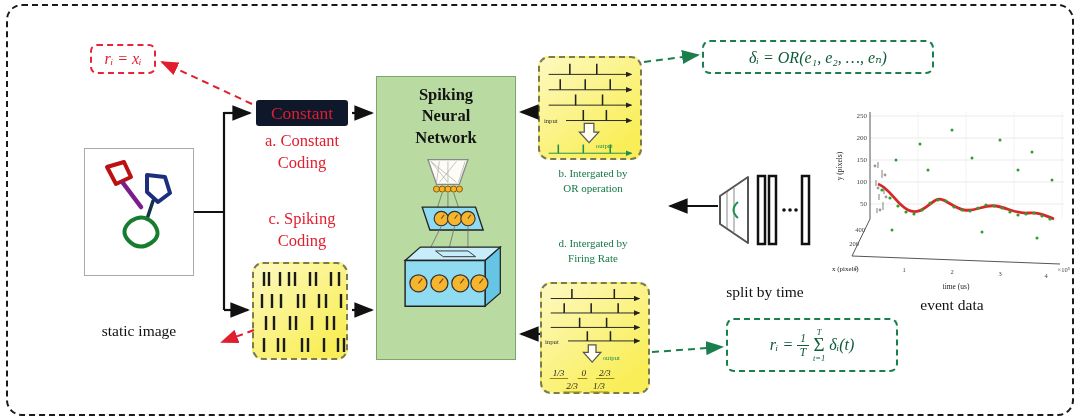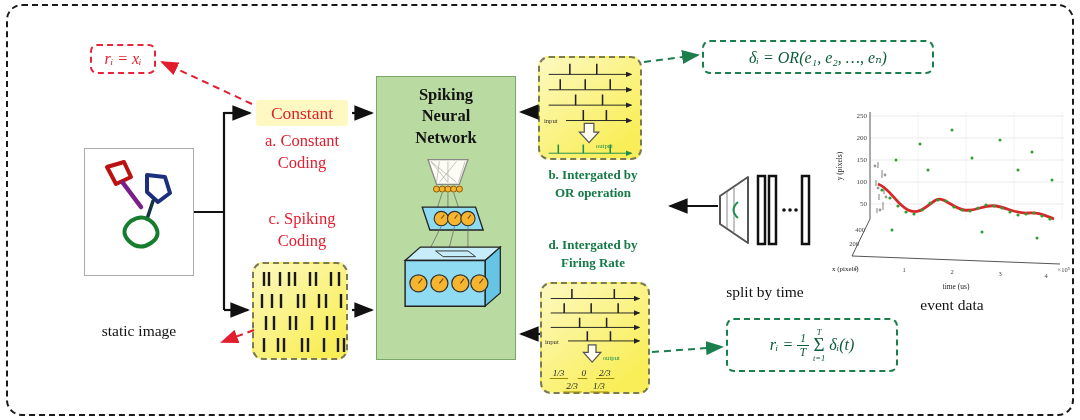--- a/index.html
+++ b/index.html
@@ -5,22 +5,22 @@
   html,body{margin:0;padding:0;background:#fff}
   #canvas{position:relative;width:1080px;height:420px;background:#fff;
           font-family:"Liberation Serif","DejaVu Serif",serif;overflow:hidden}
   .abs{position:absolute}
   .border-frame{left:6px;top:4px;width:1064px;height:408px;border:2.5px dashed #1a1a1a;border-radius:16px}
   .formula{display:flex;align-items:center;justify-content:center;font-style:italic;font-size:16px;gap:4px;box-sizing:border-box}
   .red-box{border:2px dashed #e8243c;border-radius:7px;color:#e11d2e}
   .green-box{border:2px dashed #1b7f4d;border-radius:8px;color:#0d5c37}
   .caption{font-size:15.5px;color:#111;text-align:center}
   .red-label{color:#e11d2e;font-size:16.5px;text-align:center;white-space:pre-line;line-height:1.35}
-  .green-label{color:#157a47;font-weight:700;font-size:13px;text-align:center;white-space:pre-line;line-height:1.4}
-  .highlight{background:#fef9c3;color:#e11d2e;font-size:17.5px;display:flex;align-items:center;justify-content:center;border-radius:3px}
+  .green-label{color:#157a47;font-weight:400;font-size:11px;text-align:center;white-space:pre-line;line-height:1.4}
+  .highlight{background:#0f172a;color:#e11d2e;font-size:17.5px;display:flex;align-items:center;justify-content:center;border-radius:3px}
   .yellow-box{background:linear-gradient(140deg,#fdf9c0 0%,#f9ee58 85%);border:2px dashed #7a7a55;border-radius:11px;box-sizing:border-box}
   .img-box{border:1.5px solid #aaa;background:#fff;box-sizing:border-box}
   .snn{background:#b9dba2;border:1.5px solid #79a869;box-sizing:border-box;text-align:center}
   .snn-title{font-weight:700;font-size:16.5px;line-height:1.3;white-space:pre-line;padding-top:7px;color:#141414}
   .frac{display:inline-flex;flex-direction:column;align-items:center;line-height:1.05;font-size:11.5px}
   .frac .num{border-bottom:1.2px solid currentColor;padding:0 3px}
   .sum{display:inline-flex;flex-direction:column;align-items:center;line-height:1;font-size:8.5px}
   .sum .sigma{font-size:19px;line-height:.9;font-style:normal}
   svg text{font-family:"Liberation Serif","DejaVu Serif",serif}
 </style>

